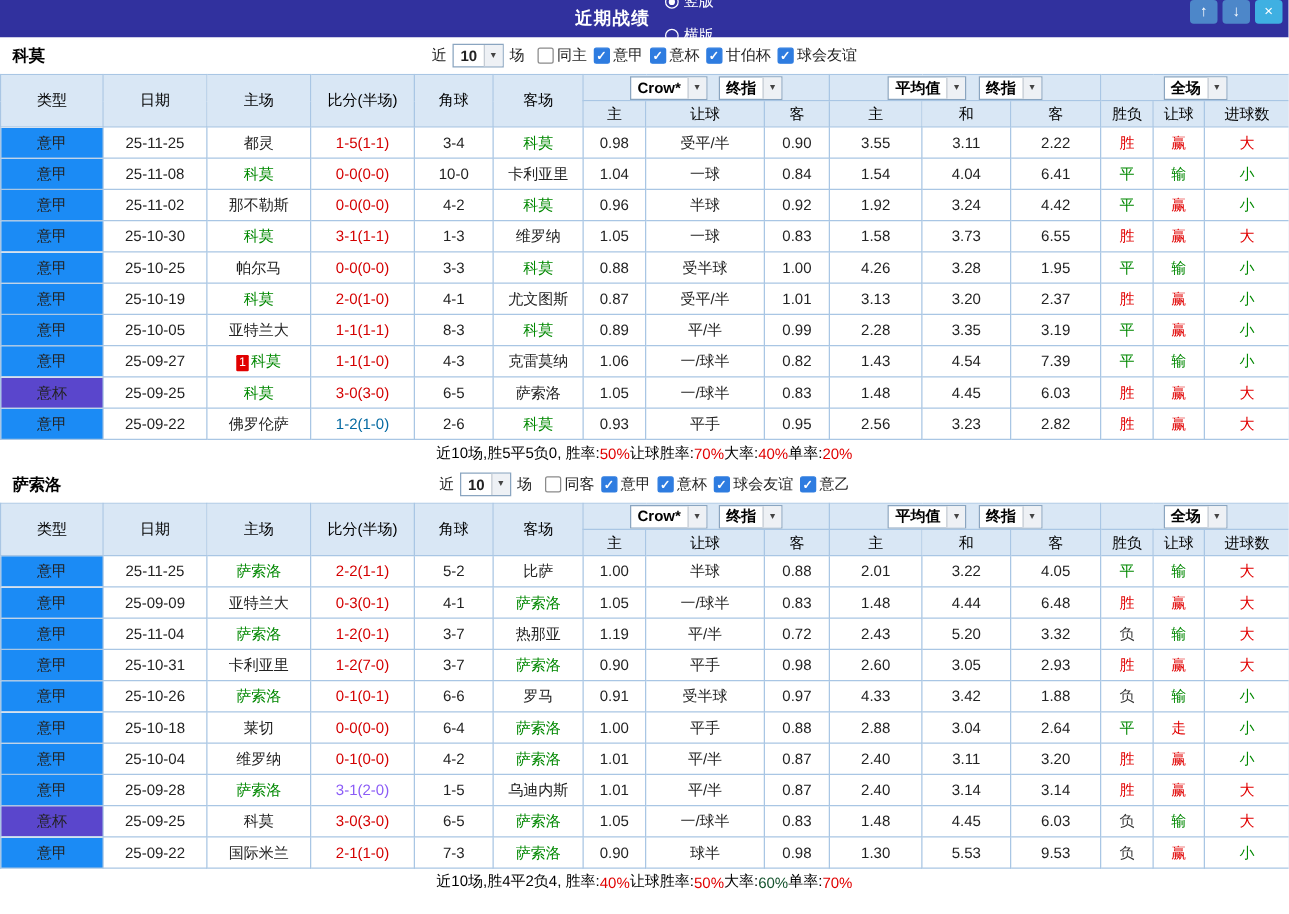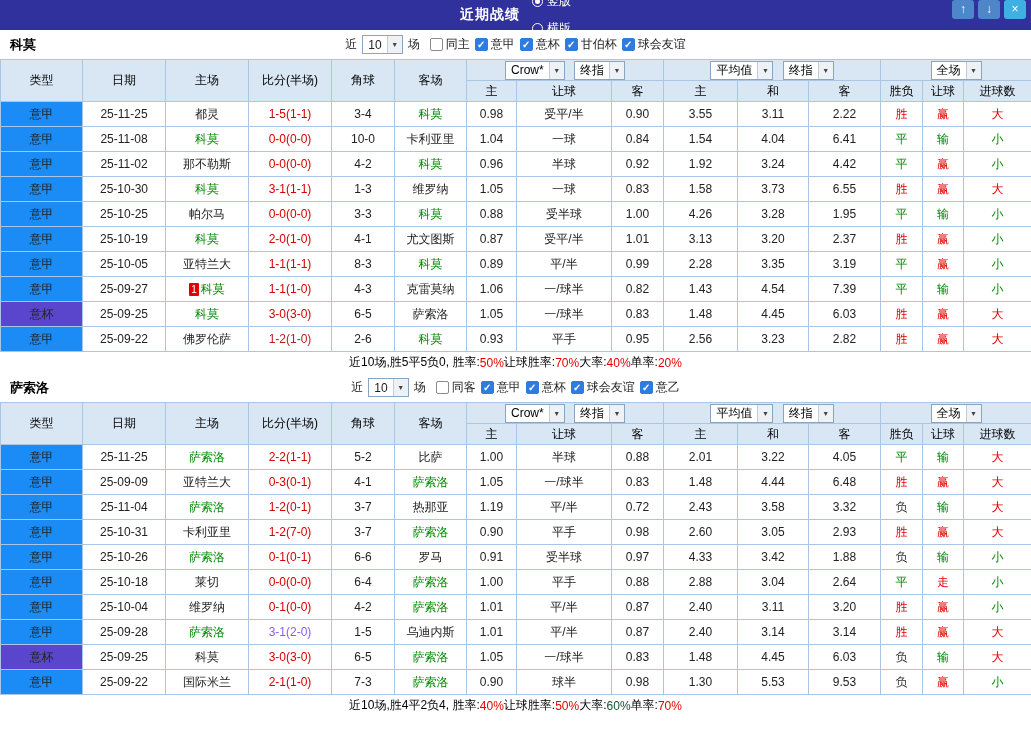--- a/index.html
+++ b/index.html
@@ -23,21 +23,21 @@
   .team-name { position:absolute; left:10px; font-weight:bold; font-size:13px; color:#000; }
   .filter-group { margin:0 auto; display:flex; align-items:center; gap:5px; }
   .filters { display:inline-flex; align-items:center; }
   .filter { display:inline-flex; align-items:center; gap:3px; margin-left:5px; cursor:default; }
   .checkbox { width:13px; height:13px; border:1px solid #8a8a8a; border-radius:2px; background:#fff; display:inline-flex; align-items:center; justify-content:center; }
   .checkbox.checked { background:#2e7ce0; border-color:#2e7ce0; }
   .checkbox.checked::after { content:"✓"; color:#fff; font-size:10px; font-weight:bold; }
 
   
   .select { display:inline-flex; align-items:stretch; border:1px solid #8aa5c0; background:#fff; height:19px; cursor:default; vertical-align:middle; }
-  .select .val { padding:0 5px; display:flex; align-items:center; white-space:nowrap; }
+  .select .val { padding:0 5px; display:flex; align-items:center; white-space:nowrap;font-weight:bold; }
   .select .arrow { width:15px; background:#eef1f5; border-left:1px solid #c5ccd4; display:flex; align-items:center; justify-content:center; }
   .select .arrow::after { content:"▼"; font-size:7px; color:#444; }
   .sel-cell .select { margin:0 3px; }
 
   
   .stats { border-collapse:collapse; table-layout:fixed; width:1031px; }
   .stats th, .stats td { border:1px solid #a9c6e4; text-align:center; overflow:hidden; white-space:nowrap; padding:0; }
   .stats thead th { background:#d9e7f5; font-weight:normal; color:#000; height:21px; font-size:12px; }
   .stats tbody td { height:25px; background:#fff; color:#222; }
   td.c-league { color:#fff; }
@@ -320,21 +320,21 @@
             <td class="c-odds">4.45</td>
             <td class="c-odds">6.03</td>
             <td class="c-res" style="color: rgb(225, 0, 0);">胜</td>
             <td class="c-res" style="color: rgb(225, 0, 0);">赢</td>
             <td class="c-res" style="color: rgb(225, 0, 0);">大</td>
           </tr>
           <tr>
             <td class="c-league" style="background: rgb(27, 139, 245);">意甲</td>
             <td class="c-date">25-09-22</td>
             <td class="c-team"><span>佛罗伦萨</span></td>
-            <td class="c-score" style="color: #b91c1c;">1-2(1-0)</td>
+            <td class="c-score" style="color: #0369a1;">1-2(1-0)</td>
             <td class="c-corner">2-6</td>
             <td class="c-team"><span style="color: rgb(0, 136, 0);">科莫</span></td>
             <td class="c-odds">0.93</td>
             <td class="c-odds">平手</td>
             <td class="c-odds">0.95</td>
             <td class="c-odds">2.56</td>
             <td class="c-odds">3.23</td>
             <td class="c-odds">2.82</td>
             <td class="c-res" style="color: rgb(225, 0, 0);">胜</td>
             <td class="c-res" style="color: rgb(225, 0, 0);">赢</td>
@@ -492,21 +492,21 @@
             <td class="c-league" style="background: rgb(27, 139, 245);">意甲</td>
             <td class="c-date">25-11-04</td>
             <td class="c-team"><span style="color: rgb(0, 136, 0);">萨索洛</span></td>
             <td class="c-score" style="color: rgb(212, 0, 0);">1-2(0-1)</td>
             <td class="c-corner">3-7</td>
             <td class="c-team"><span>热那亚</span></td>
             <td class="c-odds">1.19</td>
             <td class="c-odds">平/半</td>
             <td class="c-odds">0.72</td>
             <td class="c-odds">2.43</td>
-            <td class="c-odds">3.58</td>
+            <td class="c-odds">5.20</td>
             <td class="c-odds">3.32</td>
             <td class="c-res" style="color: rgb(51, 51, 51);">负</td>
             <td class="c-res" style="color: rgb(0, 136, 0);">输</td>
             <td class="c-res" style="color: rgb(225, 0, 0);">大</td>
           </tr>
           <tr>
             <td class="c-league" style="background: rgb(27, 139, 245);">意甲</td>
             <td class="c-date">25-10-31</td>
             <td class="c-team"><span>卡利亚里</span></td>
             <td class="c-score" style="color: rgb(212, 0, 0);">1-2(7-0)</td>

